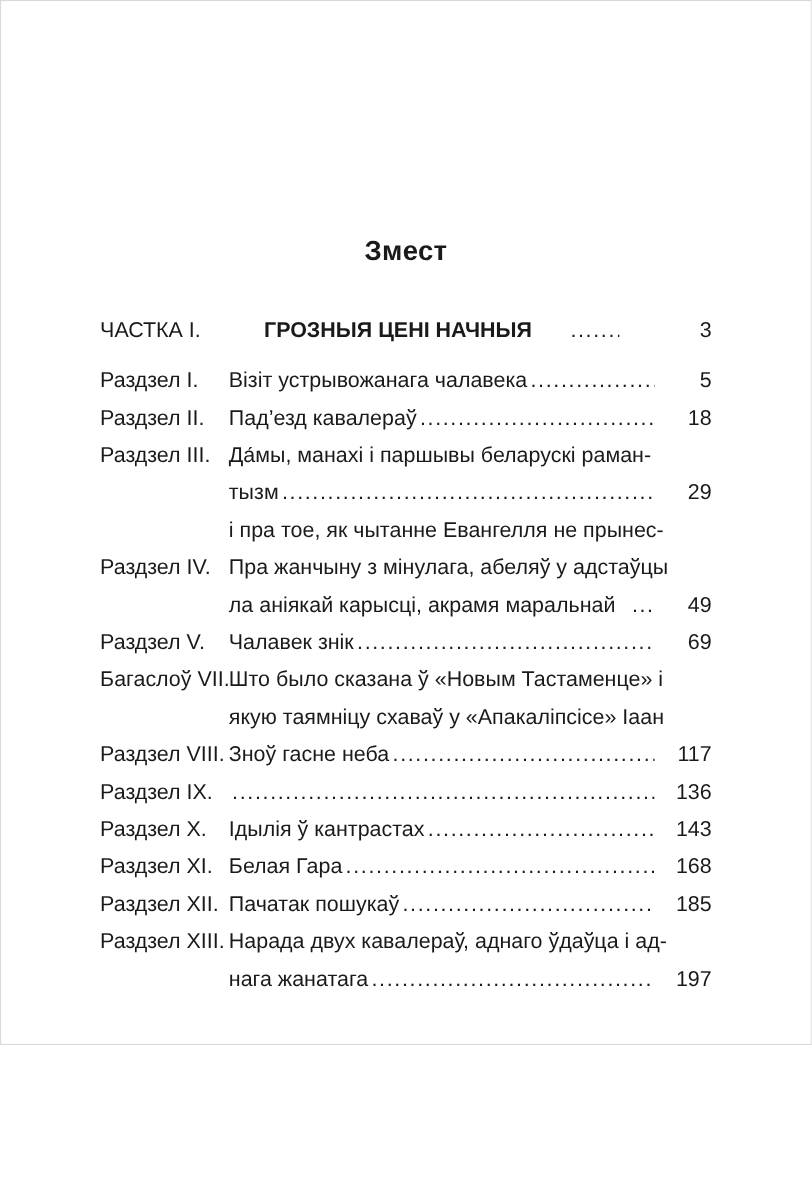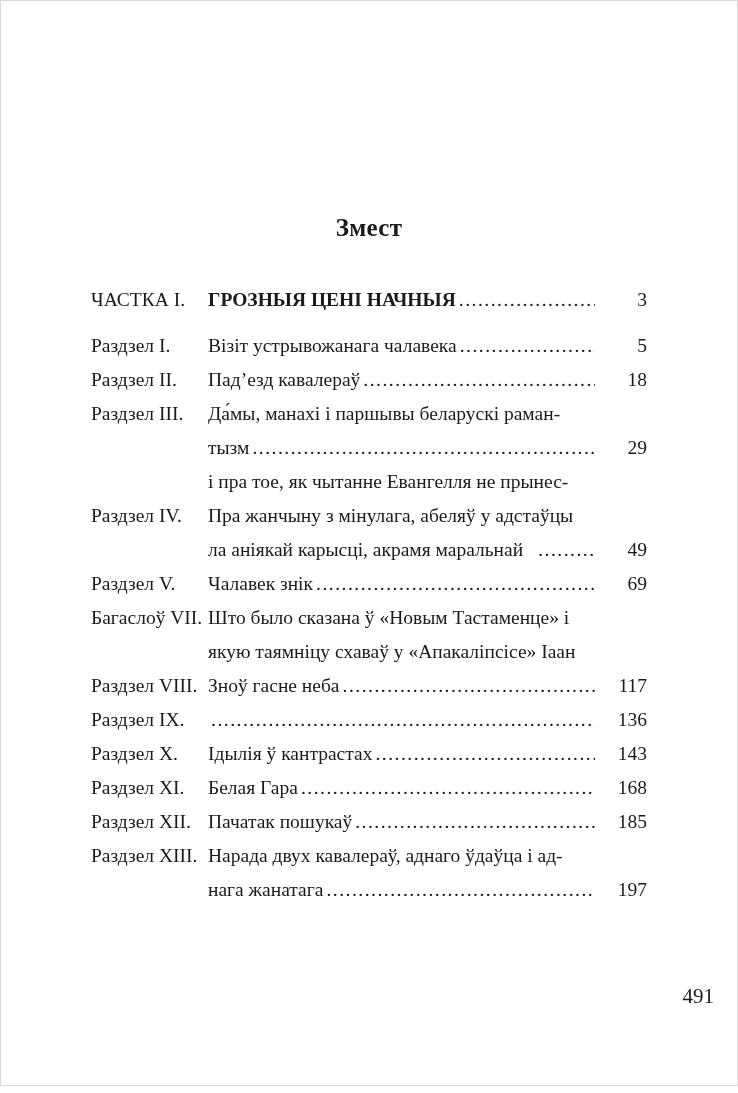--- a/index.html
+++ b/index.html
@@ -3,25 +3,25 @@
 <meta charset="utf-8">
 <style>
   html, body {
     margin: 0;
     padding: 0;
     background: #ffffff;
   }
   .page {
     position: relative;
     width: 738px;
-    height: 1086px;
+    height: 950px;
     box-sizing: border-box;
     background: #ffffff;
     border: 1px solid #d9d9d9;
-    font-family: Liberation Serif, serif;
+    font-family: Liberation Sans, sans-serif;
     color: #1a1a1a;
     overflow: hidden;
   }
   .content {
     position: absolute;
     left: 90px;
     top: 0;
     width: 556px;
     padding-top: 212px;
     box-sizing: content-box;
@@ -36,21 +36,21 @@
   .toc {
     margin-top: 40px;
     font-size: 19.5px;
   }
   .row {
     display: flex;
     align-items: baseline;
     line-height: 34px;
     white-space: nowrap;
   }
-  .row.part-row { margin-bottom: 12px; }
+  .row.part-row { margin-bottom: 12px; gap: 32px; }
   .label {
     flex: none;
     width: 117px;
     white-space: nowrap;
   }
   .text {
     flex: none;
     white-space: nowrap;
   }
   .bold { font-weight: bold; }

